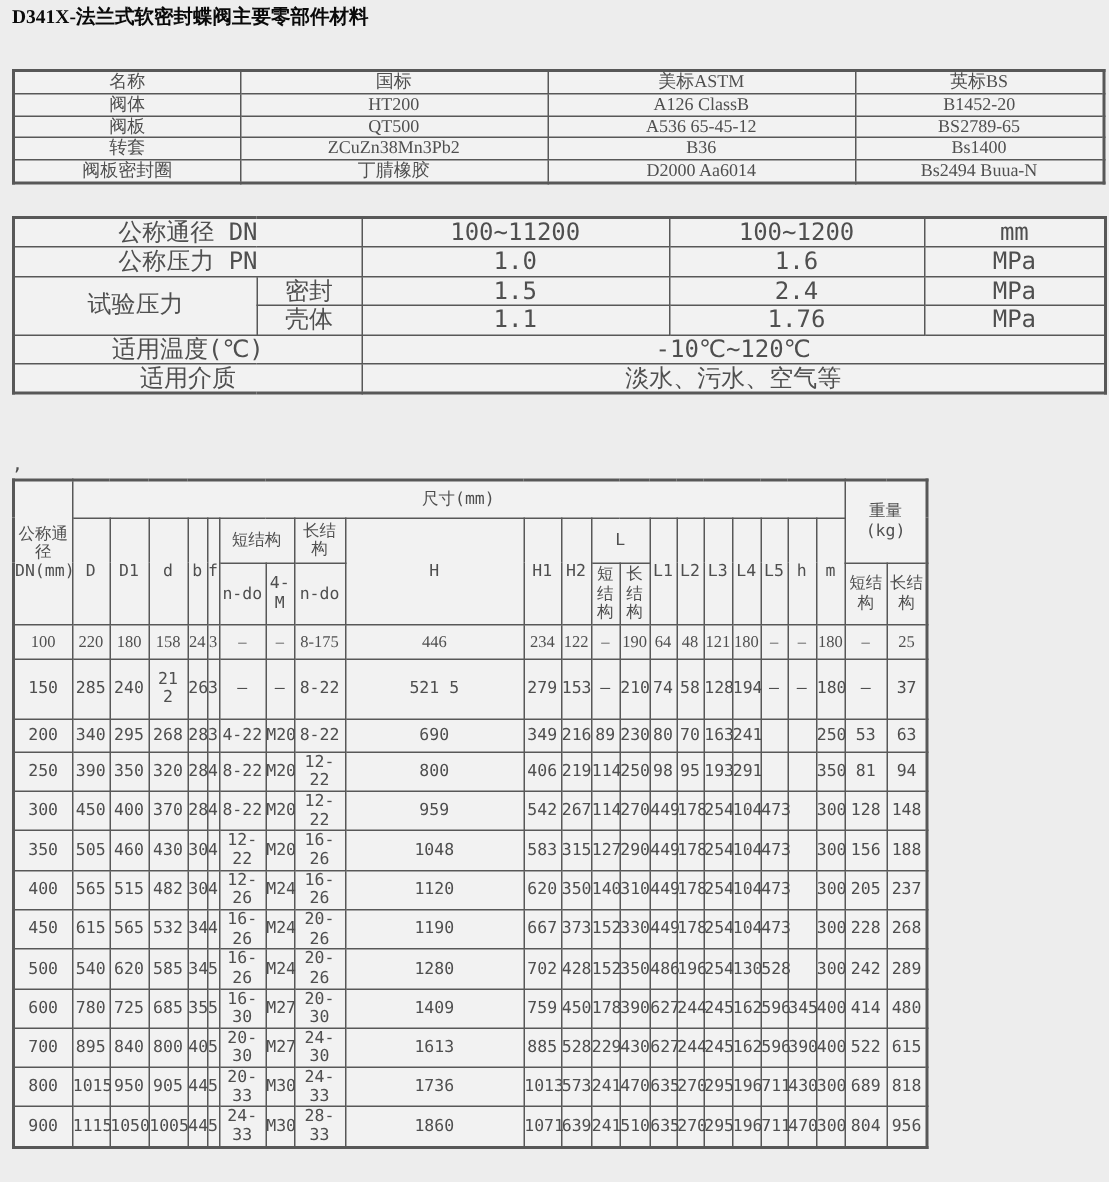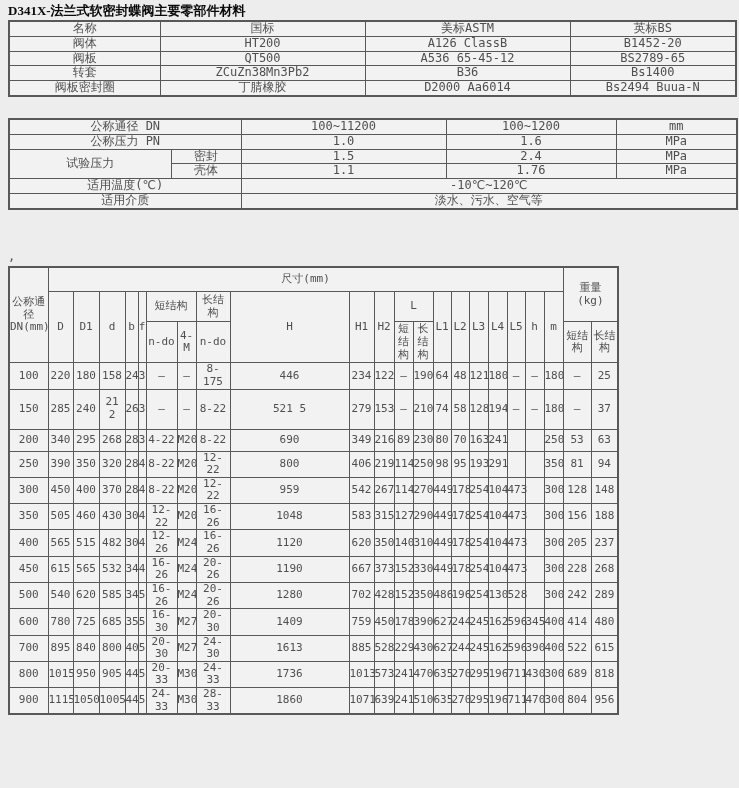--- a/index.html
+++ b/index.html
@@ -18,32 +18,32 @@
   table{
     border-collapse:collapse;table-layout:fixed;
     background:#f2f2f2;
     border:2px solid #585858;
   }
   td{
     border:1px solid #585858;
     text-align:center;vertical-align:middle;
     padding:0;white-space:pre-line;line-height:1.15;
   }
-  .t1{width:727px;margin-top:3px;font-size:12px;}
+  .t1{width:727px;margin-top:29px;font-size:12px;font-family:Liberation Serif, serif;}
   .t1 tr{height:14px;}
   .title2{margin-top:19px;}
-  .t2{width:728px;margin-top:21px;font-size:12px;}
+  .t2{width:728px;margin-top:21px;font-size:16px;}
   .t2 tr{height:14px;}
   .stray{margin-top:40px;font-size:12px;height:13px;line-height:13px;color:#4f4f4f;}
   .t3{width:609px;margin-top:3px;font-size:11px;}
   .t3 thead tr:nth-child(1){height:25px;}
   .t3 thead tr:nth-child(2){height:30px;}
   .t3 thead tr:nth-child(3){height:41px;}
   .t3 tbody tr{height:22px;}
-  .t3 tbody tr:nth-child(1){height:23px;}
+  .t3 tbody tr:nth-child(1){height:23px;font-family:Liberation Serif, serif;}
   .t3 tbody tr:nth-child(2){height:40px;}
 </style>
 </head>
 <body>
 
 <div class="page">
 
   <div class="title">D341X-法兰式软密封蝶阀主要零部件材料</div>
 
   <table class="t1">

